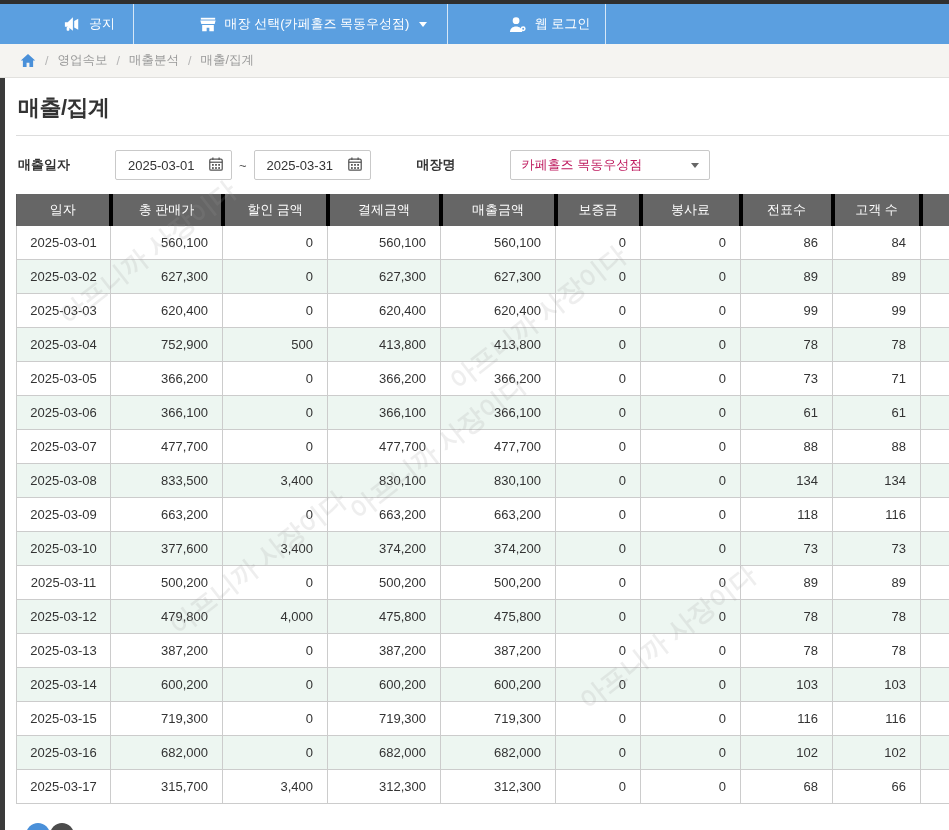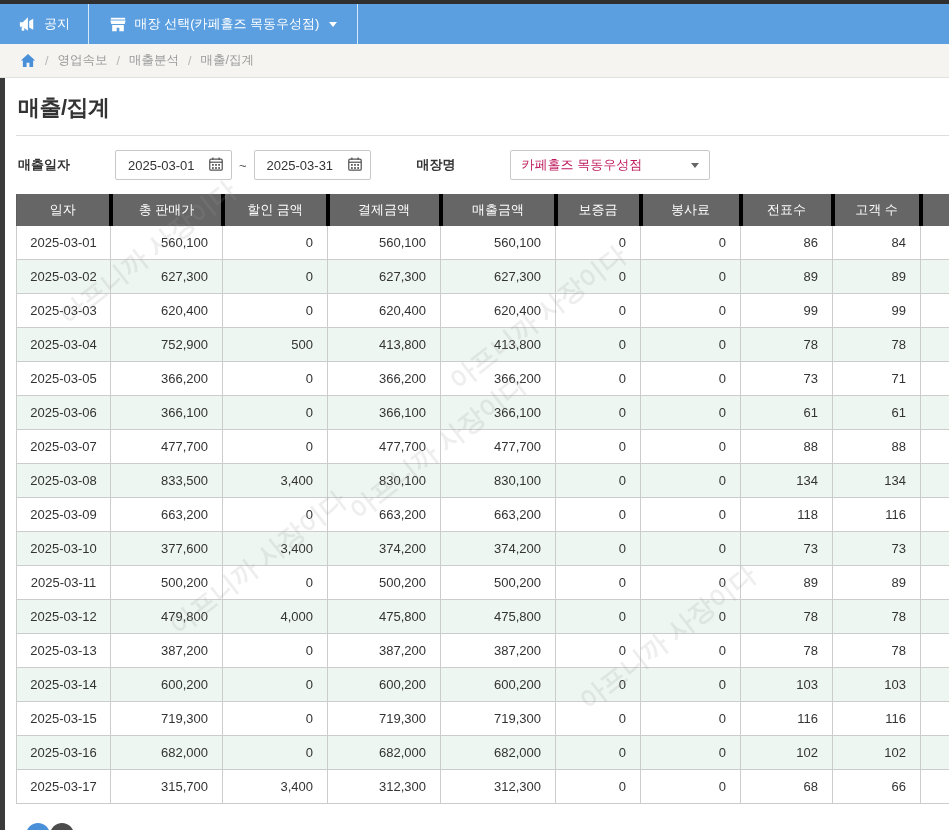--- a/index.html
+++ b/index.html
@@ -15,20 +15,21 @@
 
   
   .topbar{
     position:absolute;top:4px;left:0;width:949px;height:40px;
     background:var(--accent_blue,#5b9fe0);display:flex;align-items:stretch;
   }
   .topbar-item{
     display:flex;align-items:center;justify-content:center;gap:8px;
     color:#fff;font-size:13px;cursor:pointer;
     border-right:1px solid rgba(255,255,255,0.75);
+    margin-left:45px;
   }
   .topbar-item.notice{width:88px;}
   .topbar-item.store{width:268px;}
   .topbar-item.login{width:112px;}
   .topbar-item svg{display:block;}
   .caret-down{
     width:0;height:0;border-left:4px solid transparent;border-right:4px solid transparent;
     border-top:5px solid #fff;margin-left:2px;
   }
 
@@ -118,20 +119,31 @@
   <div class="topbar-item store">
     <span>
       <svg width="18" height="17" viewBox="0 0 20 19" fill="#fff">
           <path d="M2 2h16v2H2z"></path>
           <path d="M1.5 5h17l-1 4h-15z"></path>
           <path d="M3.5 10h13v7h-5v-4h-3v4h-5z"></path>
         </svg>
     </span>
     <span>매장 선택(카페홀즈 목동우성점)</span>
     <span class="caret-down"></span>
+  </div>
+  <div class="topbar-item login">
+    <span>
+      <svg width="19" height="17" viewBox="0 0 20 18" fill="#fff">
+          <circle cx="8.5" cy="5" r="3.6"></circle>
+          <path d="M2 17c0-3.8 2.9-6 6.5-6s6.5 2.2 6.5 6z"></path>
+          <circle cx="16" cy="13.5" r="2.6"></circle>
+          <circle cx="16" cy="13.5" r="1" fill="#5b9fe0"></circle>
+        </svg>
+    </span>
+    <span>웹 로그인</span>
   </div>
 </header>
 
 <nav class="breadcrumb">
   <span>
     <svg width="16" height="15" viewBox="0 0 20 18" fill="#4a90d9">
         <path d="M10 1 L19 9 h-2.6 v8 h-4.6 v-5.2 h-3.6 V17 H3.6 V9 H1 Z"></path>
       </svg>
   </span>
   <span class="sep">/</span>

